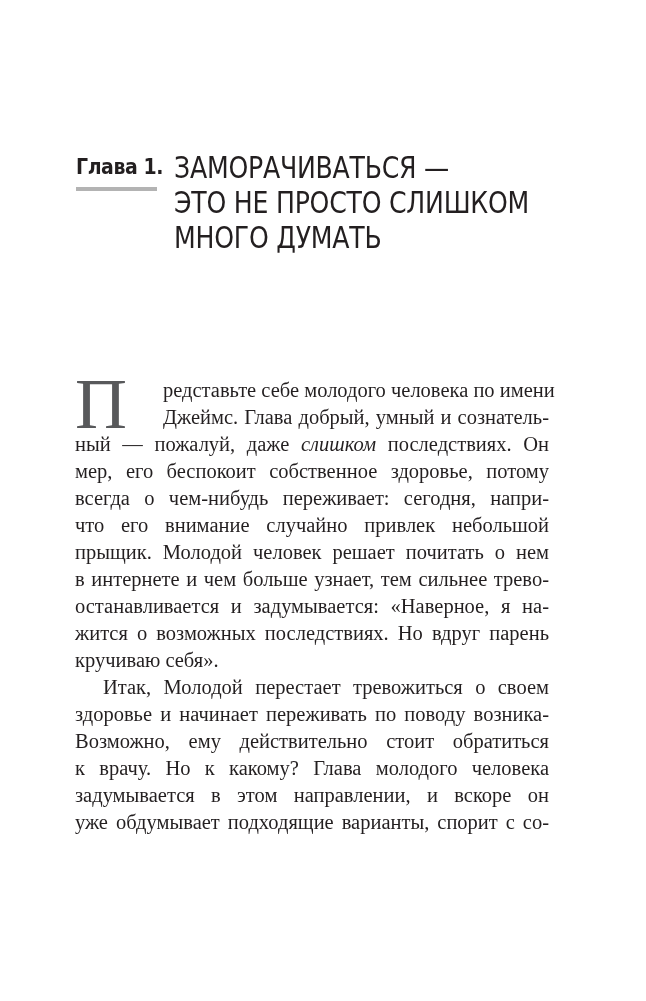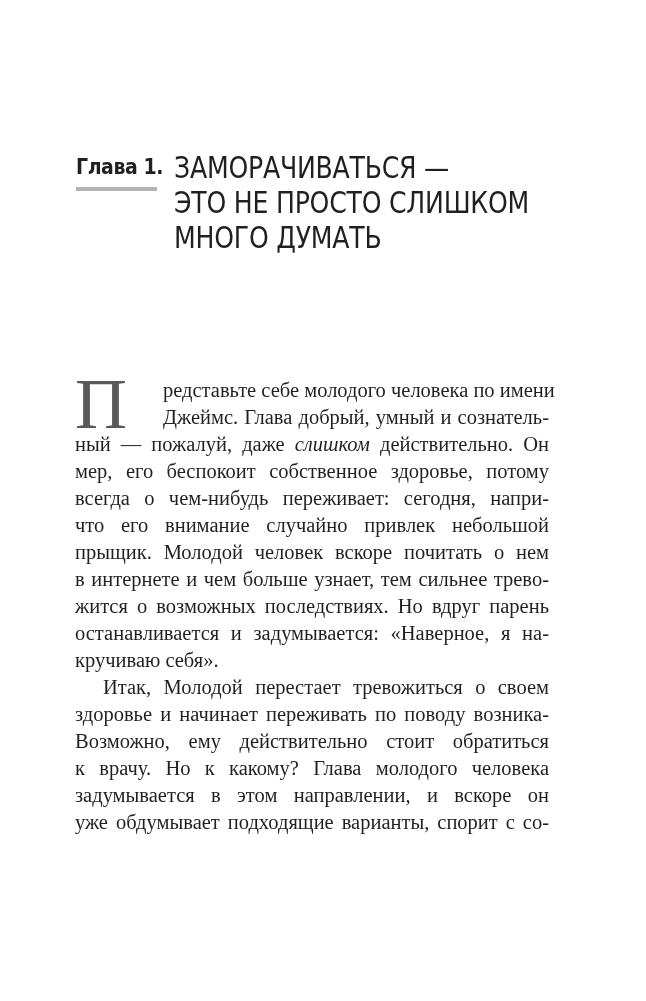--- a/index.html
+++ b/index.html
@@ -98,28 +98,28 @@
     <div>ЭТО НЕ ПРОСТО СЛИШКОМ</div>
     <div>МНОГО ДУМАТЬ</div>
   </div>
 </div>
 
 <div class="body-text">
   <div class="drop-cap">П</div>
 
   <div class="line dropped">редставьте себе молодого человека по имени</div>
   <div class="line dropped">Джеймс. Глава добрый, умный и сознатель-</div>
-  <div class="line"><span>ный — пожалуй, даже </span><em>слишком</em><span> действительно. Он</span></div>
+  <div class="line"><span>ный — пожалуй, даже </span><em>слишком</em><span> последствиях. Он</span></div>
   <div class="line">мер, его беспокоит собственное здоровье, потому</div>
   <div class="line">всегда о чем-нибудь переживает: сегодня, напри-</div>
   <div class="line">что его внимание случайно привлек небольшой</div>
-  <div class="line">прыщик. Молодой человек вскоре почитать о нем</div>
+  <div class="line">прыщик. Молодой человек решает почитать о нем</div>
   <div class="line">в интернете и чем больше узнает, тем сильнее трево-</div>
+  <div class="line">останавливается и задумывается: «Наверное, я на-</div>
   <div class="line">жится о возможных последствиях. Но вдруг парень</div>
-  <div class="line">останавливается и задумывается: «Наверное, я на-</div>
   <div class="line last">кручиваю себя».</div>
 
   <div class="line indent">Итак, Молодой перестает тревожиться о своем</div>
   <div class="line">здоровье и начинает переживать по поводу возника-</div>
   <div class="line">Возможно, ему действительно стоит обратиться</div>
   <div class="line">к врачу. Но к какому? Глава молодого человека</div>
   <div class="line">задумывается в этом направлении, и вскоре он</div>
   <div class="line">уже обдумывает подходящие варианты, спорит с со-</div>
 </div>
 

